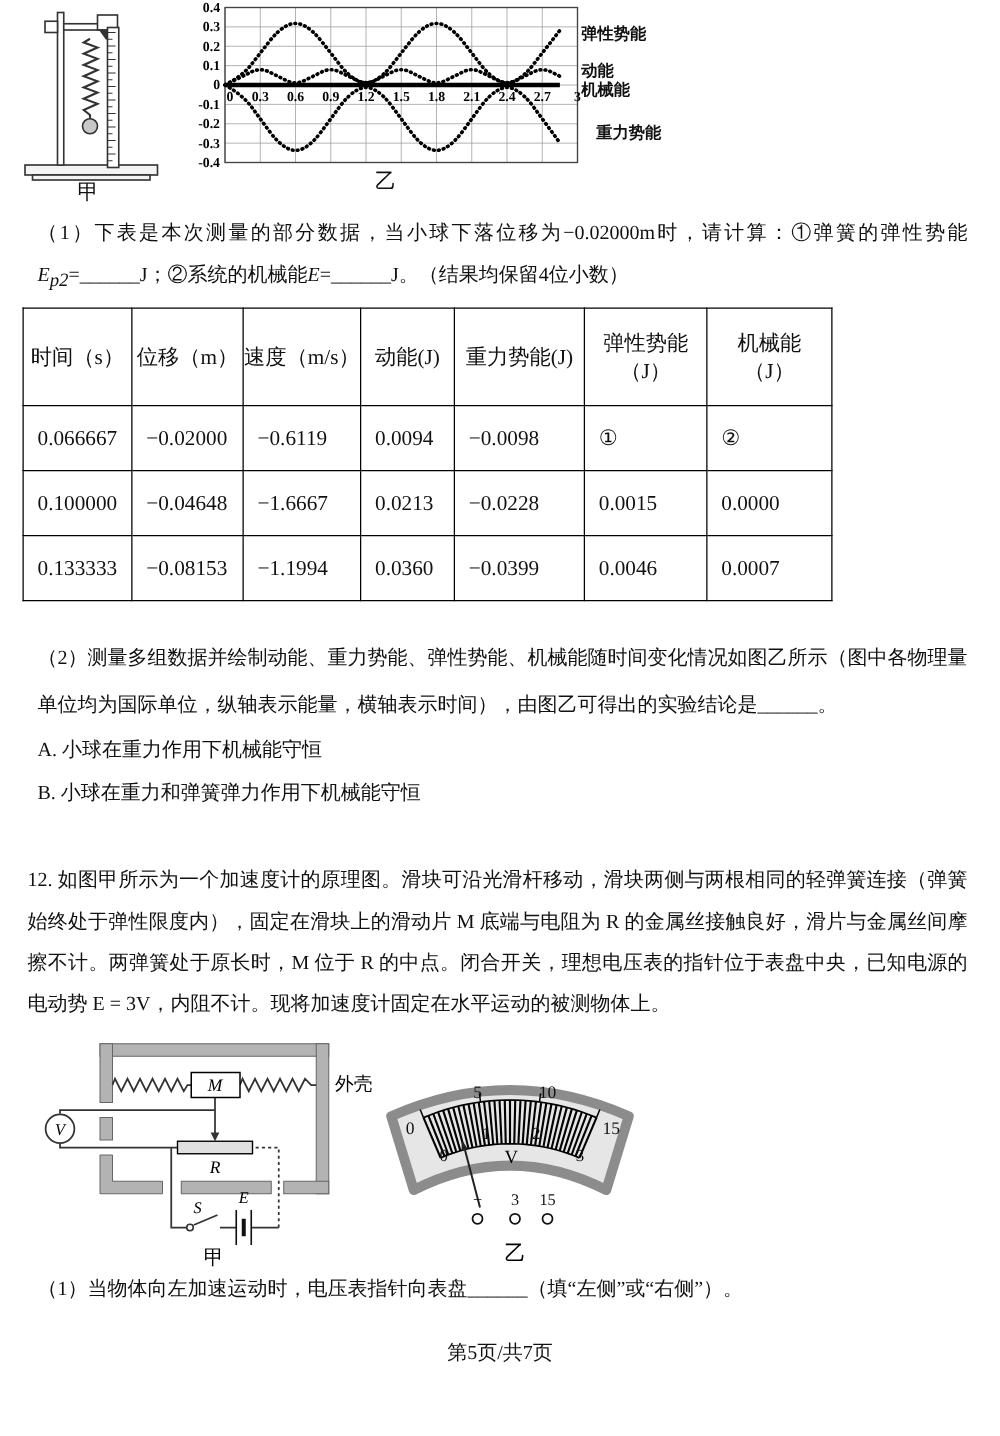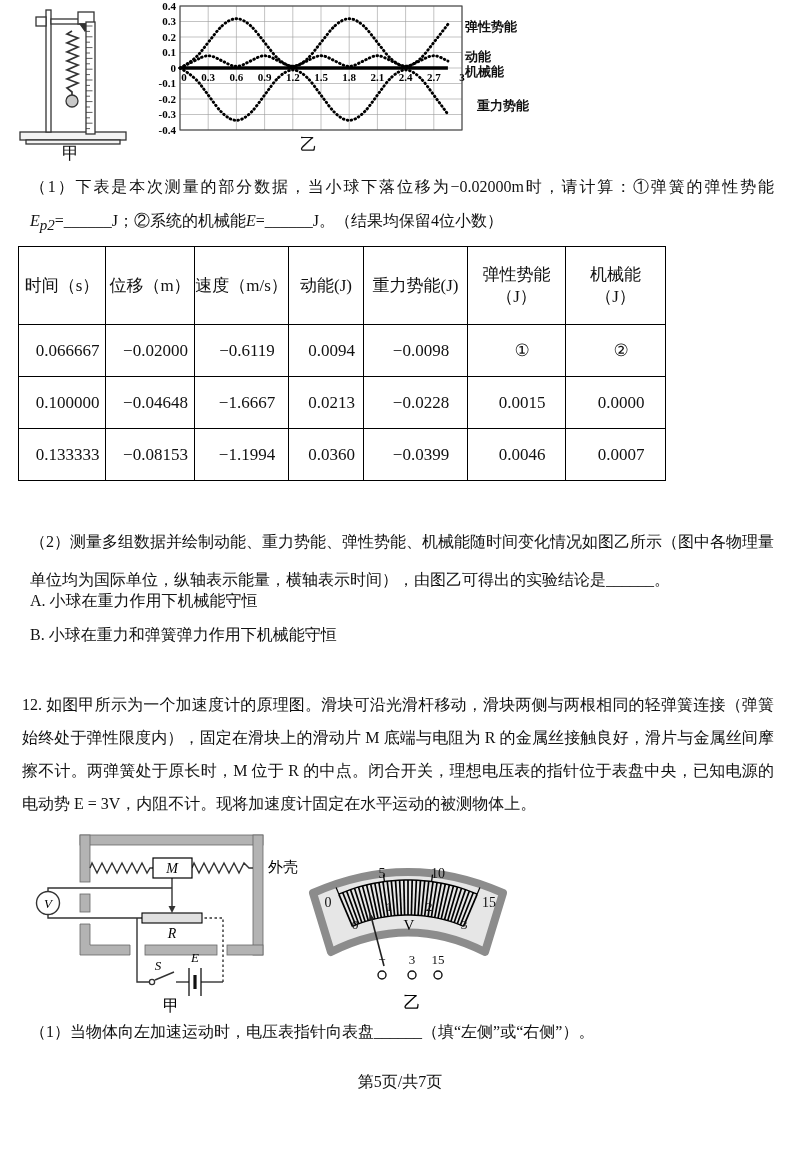--- a/index.html
+++ b/index.html
@@ -8,21 +8,21 @@
   .para{position:absolute;left:30px;width:744px;font-size:16px;line-height:34px;text-align:justify;}
   .ivar{font-style:italic;font-family:"Liberation Serif",serif;}
   .sub{font-size:15px;vertical-align:-4px;font-style:italic;}
   .figlabel{position:absolute;font-size:17px;}
   .legend-label{position:absolute;font-size:13px;font-weight:bold;white-space:nowrap;}
   table.datatable{position:absolute;left:18px;top:246px;border-collapse:collapse;table-layout:fixed;
         font-size:17px;}
   table.datatable td,table.datatable th{border:1.6px solid #000;font-weight:normal;
         vertical-align:middle;padding:0;}
   table.datatable th{text-align:center;height:77px;line-height:24px;}
-  table.datatable td{height:51px;text-align:center;padding-left:11px;}
+  table.datatable td{height:51px;text-align:left;padding-left:11px;}
   .hdr2{display:block;line-height:22px;}
   svg text{font-family:"Liberation Serif","DejaVu Serif",serif;}
   .footer{position:absolute;left:0;top:1072px;width:100%;text-align:center;font-size:16px;}
 </style>
 </head>
 <body>
 
 <div id="page">
 
   <svg viewBox="0 0 125 152" style="position:absolute;left:14px;top:2px;width:125px;height:152px;">
@@ -185,21 +185,21 @@
       <td>−0.08153</td>
       <td>−1.1994</td>
       <td>0.0360</td>
       <td>−0.0399</td>
       <td>0.0046</td>
       <td>0.0007</td>
     </tr>
   </tbody>
     </table>
 
-  <div class="para" style="top:523px;line-height:38px;">（2）测量多组数据并绘制动能、重力势能、弹性势能、机械能随时间变化情况如图乙所示（图中各物理量单位均为国际单位，纵轴表示能量，横轴表示时间），由图乙可得出的实验结论是______。</div>
+  <div class="para" style="top:508px;line-height:38px;">（2）测量多组数据并绘制动能、重力势能、弹性势能、机械能随时间变化情况如图乙所示（图中各物理量单位均为国际单位，纵轴表示能量，横轴表示时间），由图乙可得出的实验结论是______。</div>
   <div class="para" style="top:584px;line-height:33.5px;text-align:left;">
     <div>A. 小球在重力作用下机械能守恒</div>
     <div>B. 小球在重力和弹簧弹力作用下机械能守恒</div>
   </div>
 
   <div class="para" style="top:688px;left:22px;width:752px;line-height:33px;">12. 如图甲所示为一个加速度计的原理图。滑块可沿光滑杆移动，滑块两侧与两根相同的轻弹簧连接（弹簧始终处于弹性限度内），固定在滑块上的滑动片 M 底端与电阻为 R 的金属丝接触良好，滑片与金属丝间摩擦不计。两弹簧处于原长时，M 位于 R 的中点。闭合开关，理想电压表的指针位于表盘中央，已知电源的电动势 E = 3V，内阻不计。现将加速度计固定在水平运动的被测物体上。</div>
 
   <svg viewBox="0 0 310 190" style="position:absolute;left:30px;top:830px;width:310px;height:190px;">
     <g fill="#b3b3b3" stroke="#666" stroke-width="0.8">
       <rect x="50" y="5" width="183" height="10"></rect>

